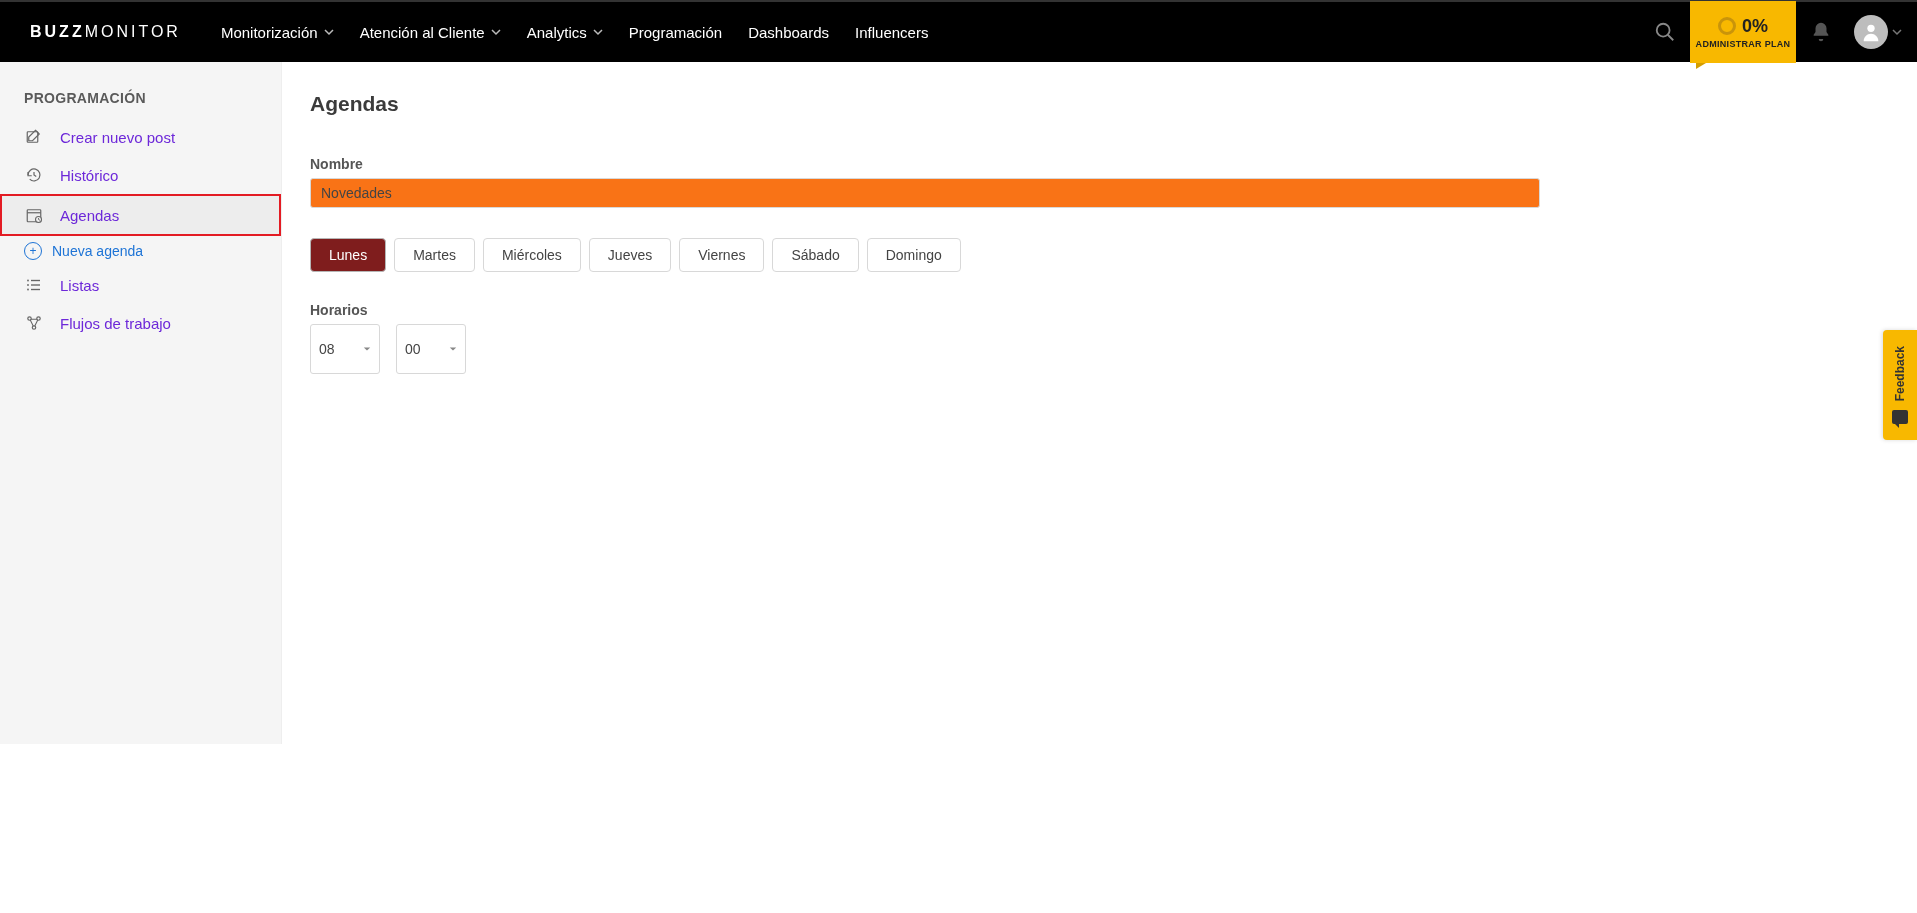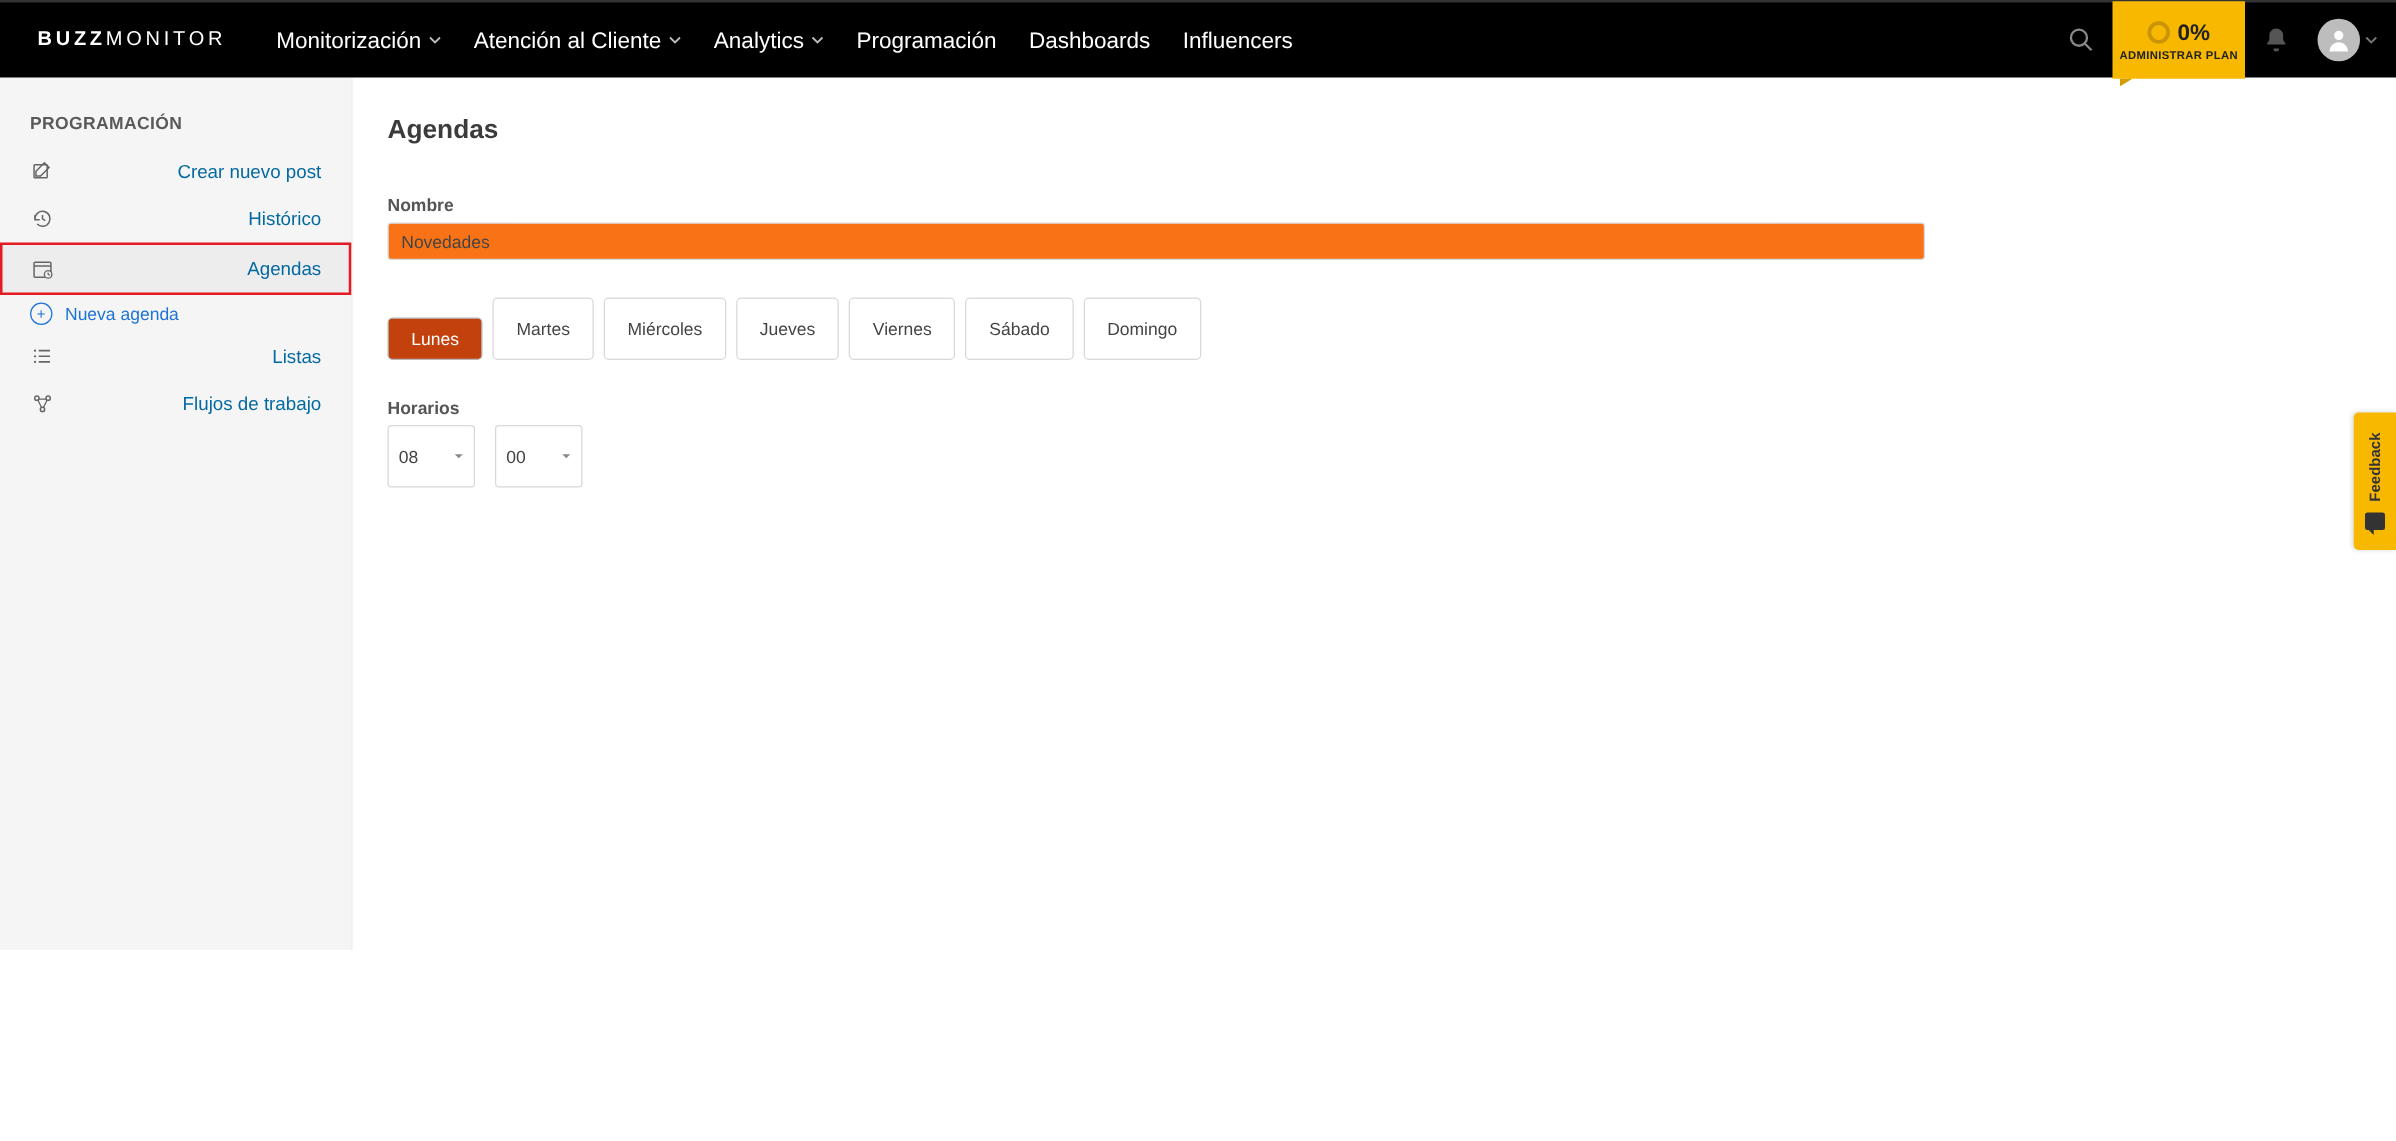--- a/index.html
+++ b/index.html
@@ -3,53 +3,53 @@
 <meta charset="utf-8">
 <style>
   * { box-sizing: border-box; margin: 0; padding: 0; }
   body { font-family: "Helvetica Neue", Arial, sans-serif; font-size: 14px; color: #333; background:#fff; width:1920px; }
   
   .topbar { height: 62px; background: #000; display:flex; align-items:center; padding:0 0 0 20px; color:#fff; position:relative; border-top:2px solid #333; }
   .logo-wrap { display:flex; align-items:center; gap:10px; margin-right:40px; cursor:pointer;}
   .logo-text { font-size:16px; letter-spacing:3px; font-weight:400; color:#fff; }
   .logo-text strong { font-weight:700; letter-spacing:3px;}
   .topnav { display:flex; gap:26px; align-items:center; }
-  .topnav-item { color:#fff; font-size:18px; display:flex; align-items:center; gap:6px; cursor:pointer;}
+  .topnav-item { color:#fff; font-size:15px; display:flex; align-items:center; gap:6px; cursor:pointer;}
   .chev { display:inline-block;}
   .top-right { margin-left:auto; display:flex; align-items:stretch; height:62px;}
   .search-icon { display:flex; align-items:center; justify-content:center; width:50px; cursor:pointer; color:#888;}
   .plan-badge { background:#f8b800; color:#222; width:106px; display:flex; flex-direction:column; align-items:center; justify-content:center; gap:2px; cursor:pointer; position:relative;}
   .plan-badge .row1 { display:flex; align-items:center; gap:6px;}
   .plan-badge .pct { font-weight:700; font-size:18px;}
   .plan-badge .ring { width:18px; height:18px; border:3px solid #c9940a; border-radius:50%;}
   .plan-badge .row2 { font-size:9px; letter-spacing:0.3px; font-weight:600;}
   .plan-notch { position:absolute; bottom:-6px; left:6px; width:0;height:0; border-left:0 solid transparent; border-right:10px solid transparent; border-top:6px solid #d49e00;}
   .bell-icon { display:flex; align-items:center; justify-content:center; width:50px; cursor:pointer; color:#555;}
   .avatar-wrap { display:flex; align-items:center; gap:4px; padding:0 18px 0 8px; cursor:pointer;}
   .avatar { width:34px; height:34px; border-radius:50%; background:#bdbdbd; display:flex; align-items:center; justify-content:center;}
   .avatar svg{width:22px;height:22px;fill:#fff;}
   .avatar-chev {color:#777;}
   
   .layout { display:flex; min-height:680px;}
   .sidebar { width:282px; background:#f5f5f5; padding:28px 0 20px 0; border-right:1px solid #eee;}
   .side-title { font-size:14px; font-weight:700; color:#5a5a5a; padding:0 24px 12px 24px; letter-spacing:0.3px;}
-  .side-item { display:flex; align-items:center; gap:16px; padding:10px 24px; font-size:15px; color:#0369a1; cursor:pointer;justify-content:space-between;}
+  .side-item { display:flex; align-items:center; gap:16px; padding:10px 24px; font-size:15px; color:#6d28d9; cursor:pointer;}
   .side-item.highlight { border:2px solid #e31b23; background:#ededed; padding:10px 22px;}
   .side-item .ic {width:20px; display:flex; align-items:center; justify-content:center; color:#666;}
   .side-sub { display:flex; align-items:center; gap:10px; padding:6px 24px 6px 24px; color:#1e74d6; font-size:14px; cursor:pointer;}
   .side-sub .add-ic{width:18px;height:18px;border:1.5px solid #1e74d6;border-radius:50%;display:flex;align-items:center;justify-content:center;font-size:12px;line-height:1;}
   
   .main { flex:1; padding:30px 22px 30px 28px; position:relative;}
   .page-title { font-size:21px; font-weight:600; color:#3b3b3b; margin-bottom:40px;}
   .field-label { font-size:14px; color:#555; margin-bottom:6px;font-weight:bold;}
   .text-input { width:100%; max-width:1230px; height:30px; border:1px solid #d8d8d8; border-radius:3px; padding:0 10px; font-size:14px; color:#444; background:#f97316;}
   .section { margin-bottom:30px;}
   .days-row { display:flex; gap:8px; flex-wrap:wrap;}
   .day-btn { padding:8px 18px; border:1px solid #d8d8d8; border-radius:4px; background:#fff; font-size:14px; color:#444; cursor:pointer;}
-  .day-btn.active { background:#c2410c; color:#fff; border-color:#b6b6b6;margin-top:16px;}
+  .day-btn.active { background:#7f1d1d; color:#fff; border-color:#b6b6b6;}
   .time-row { display:flex; gap:16px;}
   .select-box { width:70px; height:50px; border:1px solid #d8d8d8; border-radius:3px; display:flex; align-items:center; justify-content:space-between; padding:0 8px; font-size:14px; color:#444; cursor:pointer; background:#fff;}
   .footer-area { height:310px;}
   
   .feedback-tab { position:fixed; right:0; top:330px; background:#f8b800; width:34px; height:110px; border-radius:4px 0 0 4px; display:flex; flex-direction:column; align-items:center; justify-content:center; gap:8px; cursor:pointer; box-shadow:-1px 0 4px rgba(0,0,0,0.15);}
   .feedback-tab .txt { writing-mode:vertical-rl; transform:rotate(180deg); font-size:12px; color:#333; font-weight:600;}
   .feedback-tab .fbic { width:16px;height:14px;background:#333;border-radius:2px;position:relative;}
   .feedback-tab .fbic::after{content:"";position:absolute;bottom:-4px;left:3px;width:0;height:0;border-left:4px solid transparent;border-right:0 solid transparent;border-top:4px solid #333;}
   svg { display:block;}
 </style>

